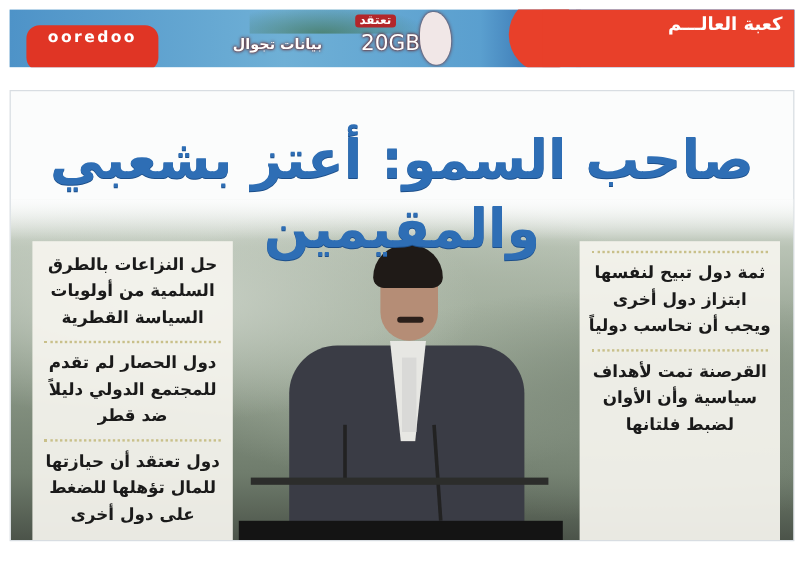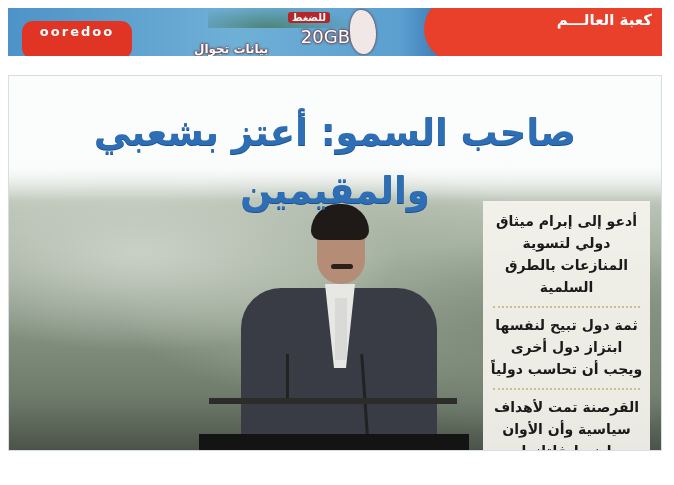--- a/index.html
+++ b/index.html
@@ -15,33 +15,33 @@
   .banner .dark-edge { position: absolute; left: 472px; top: 0; width: 4px; height: 48px; background: #4a2a40; opacity: 0.4; }
   .banner .slogan { position: absolute; right: 10px; top: 2px; color: #fff; font-weight: bold; font-size: 15px; line-height: 21px; text-align: right; direction: rtl; }
   .banner .brand { position: absolute; left: 14px; top: 13px; width: 110px; height: 38px; border-radius: 11px;
     background: #e03525; color: #fff; font-weight: bold; font-size: 13px; letter-spacing: 2px; text-align: center; line-height: 22px; }
   .banner .offer { position: absolute; left: 186px; top: 4px; width: 180px; height: 42px; direction: rtl; }
   .banner .offer-top { position: absolute; right: 44px; top: 0; font-size: 10px; font-weight: bold; color: #fff;
     background: #b3262a; padding: 0 4px; border-radius: 3px; }
   .banner .offer-size { position: absolute; right: 24px; top: 14px; font-size: 18px; font-weight: normal; color: #fff;
     text-shadow: 0 0 3px #6a1a1a, 0 0 2px #6a1a1a; direction: ltr; }
   .banner .offer-sub { position: absolute; left: 0; top: 18px; font-size: 12px; font-weight: bold; color: #fff;
-    text-shadow: 0 0 3px #6a1a1a, 0 0 2px #6a1a1a; margin-top: 12px; }
+    text-shadow: 0 0 3px #6a1a1a, 0 0 2px #6a1a1a; }
   .banner .map-shape { position: absolute; left: 342px; top: 2px; width: 26px; height: 44px;
     background: #f1e7e7; border-radius: 40% 55% 45% 50%; box-shadow: 0 0 3px #6a1a1a; }
   .banner .trees { position: absolute; left: 200px; top: -4px; width: 150px; height: 24px;
     background: radial-gradient(ellipse at 40% 100%, rgba(60,110,70,0.65) 0%, rgba(60,110,70,0) 70%); }
 
   
   .card { position: absolute; left: 8px; top: 75px; width: 654px; height: 376px;
     border: 1px solid #d8dde2; background: #fbfcfc; overflow: hidden; }
   .kicker { position: absolute; left: 0; right: 0; top: 8px; text-align: center; direction: rtl;
     font-size: 13px; font-weight: bold; color: #111; }
   .headline { position: absolute; left: 0; right: 0; top: 28px; text-align: center; direction: rtl;
-    font-family: "DejaVu Sans", sans-serif; font-size: 37px; font-weight: bold; color: #2e6eb5;
+    font-family: "DejaVu Sans", sans-serif; font-size: 45px; font-weight: bold; color: #2e6eb5;
     line-height: 58px; letter-spacing: -1px; text-shadow: 0 1px 0 #1d4f8a; }
 
   .photo { position: absolute; left: 0; top: 90px; width: 654px; height: 286px;
     background:
       radial-gradient(ellipse at 20% 30%, #c9d1c6 0%, rgba(201,209,198,0) 35%),
       radial-gradient(ellipse at 80% 60%, #7f8c7c 0%, rgba(127,140,124,0) 40%),
       radial-gradient(ellipse at 50% 40%, #a7b3a2 0%, rgba(167,179,162,0) 50%),
       linear-gradient(180deg, #eef1ee 0%, #b9c3b5 14%, #8f9c8b 45%, #6f7c6c 80%, #4a5248 100%); }
   .photo-fade { position: absolute; left: 0; top: 0; width: 654px; height: 34px;
     background: linear-gradient(180deg, #fbfcfc 0%, rgba(251,252,252,0) 100%); }
@@ -66,21 +66,21 @@
   .quote { font-size: 14px; font-weight: bold; color: #1a1a1a; line-height: 22px; padding: 3px 6px 6px; }
   .divider { height: 0; border-top: 2px dotted #c9c08a; margin: 2px 10px 3px; }
 </style>
 </head>
 <body>
 
 <div class="banner">
   <div class="trees"></div>
   <div class="brand">ooredoo</div>
   <div class="offer">
-    <span class="offer-top">للضغط</span>
+    <span class="offer-top">تعتقد</span>
     <span class="offer-size">20GB</span>
     <span class="offer-sub">بيانات تجوال</span>
   </div>
   <div class="map-shape"></div>
   <div class="red-circle"></div>
   <div class="dark-edge"></div>
   <div class="red-panel"></div>
   <div class="slogan">
     <div>كعبة العالـــم</div>
   </div>
@@ -99,21 +99,27 @@
     <div class="hair"></div>
     <div class="moustache"></div>
   </div>
   <div class="mic" style="left:277px; top:278px; height:46px;"></div>
   <div class="mic" style="left:354px; top:278px; height:80px; transform: rotate(-4deg);"></div>
   <div class="podium-rail"></div>
   <div class="podium"></div>
 
   <div class="headline">صاحب السمو: أعتز بشعبي والمقيمين</div>
 
+  <div class="quotes left">
+    <div class="quote">حل النزاعات بالطرق السلمية من أولويات السياسة القطرية</div>
+    <div class="divider"></div>
+    <div class="quote">دول الحصار لم تقدم للمجتمع الدولي دليلاً ضد قطر</div>
+    <div class="divider"></div>
+    <div class="quote">دول تعتقد أن حيازتها للمال تؤهلها للضغط على دول أخرى</div>
+  </div>
 
   <div class="quotes right">
-    <div class="quote">أدعو إلى إبرام ميثاق دولي لتسوية المنازعات بالطرق السلمية</div>
     <div class="divider"></div>
     <div class="quote">ثمة دول تبيح لنفسها ابتزاز دول أخرى ويجب أن تحاسب دولياً</div>
     <div class="divider"></div>
     <div class="quote">القرصنة تمت لأهداف سياسية وأن الأوان لضبط فلتانها</div>
   </div>
 </div>
 
 </body></html>

